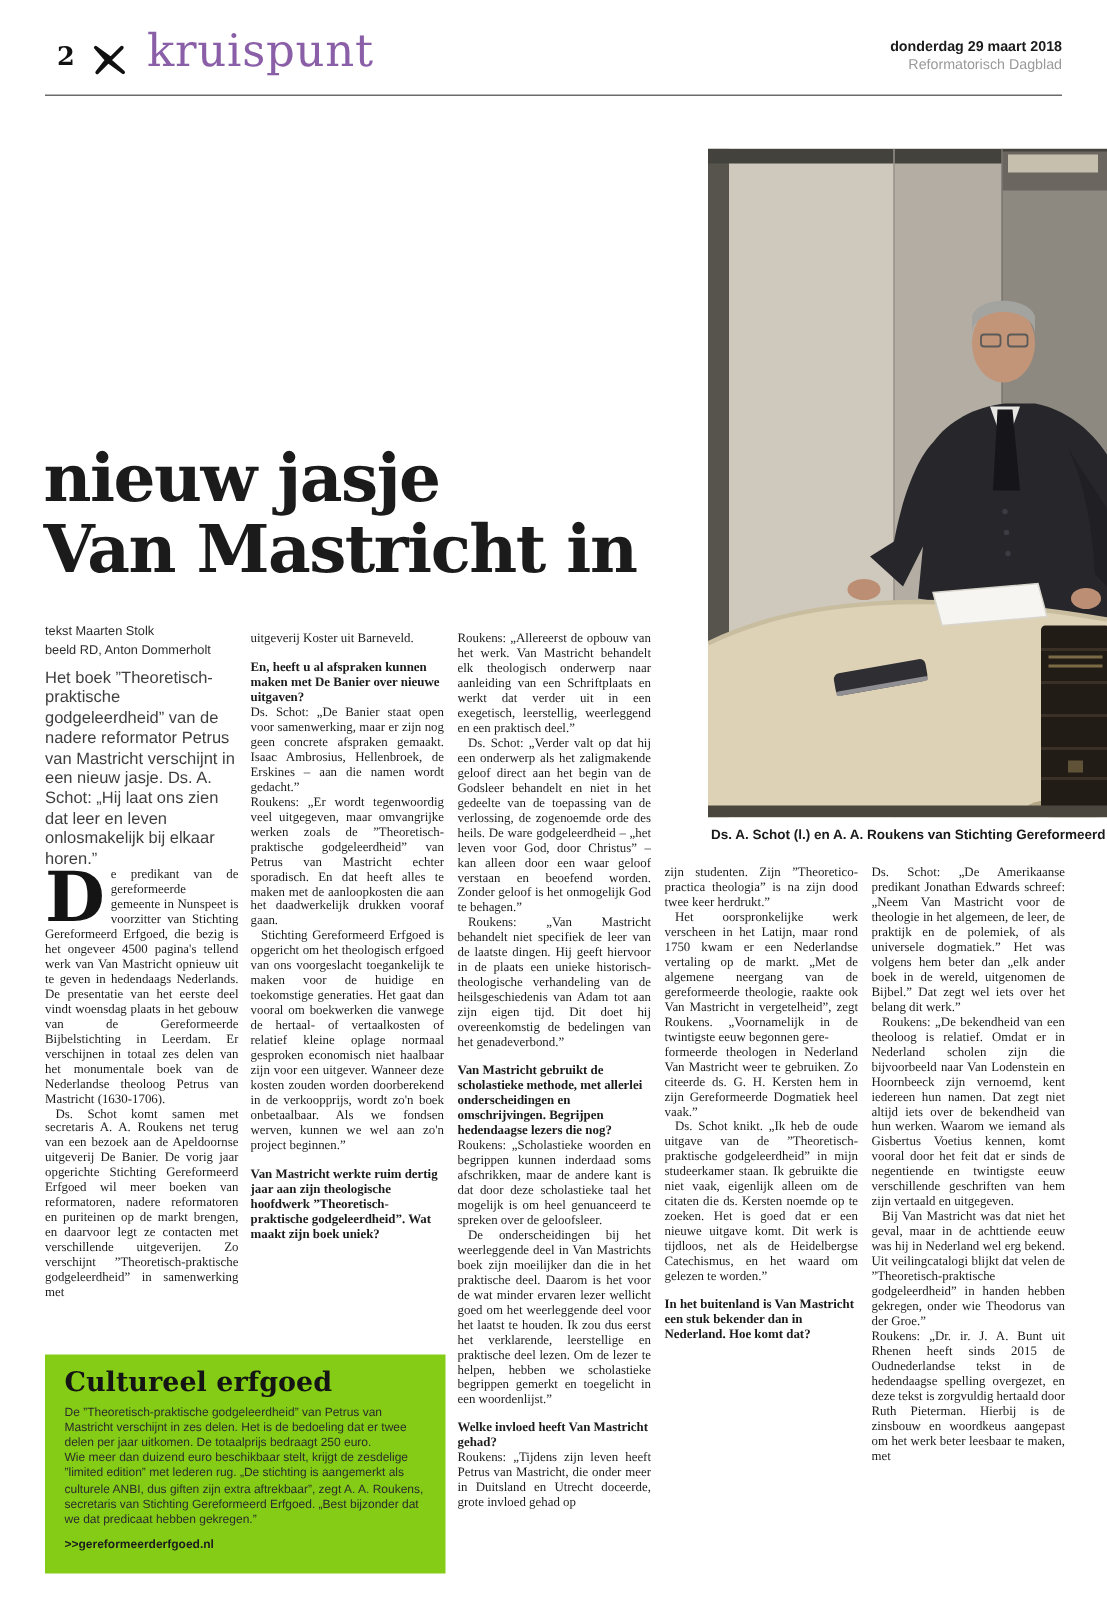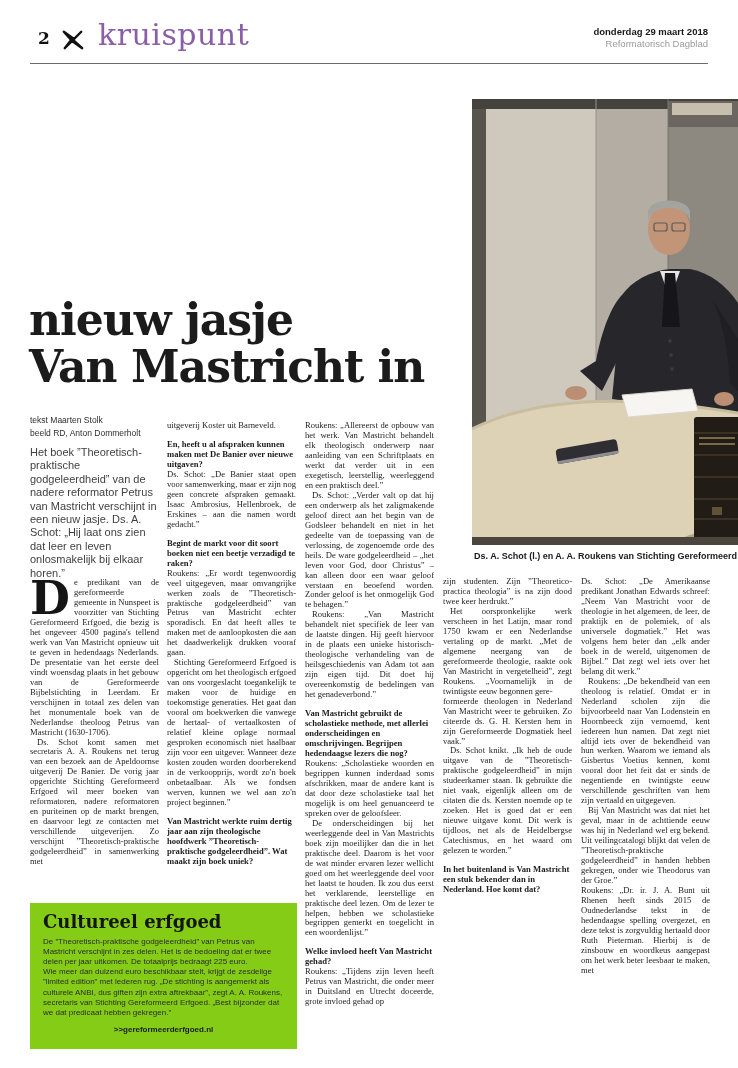--- a/index.html
+++ b/index.html
@@ -33,21 +33,21 @@
   #col5{left:581px;top:577px;height:462px;}
   .dropcap{float:left;font:bold 46px/0.78 "DejaVu Serif",serif;color:#141414;
            margin:3px 4px 0 0;}
   .pullquote{font:bold 19px/1.22 "DejaVu Serif",serif;color:#7b4fa0;text-align:left;
              margin:11px 0 9px 0;letter-spacing:-.3px;hyphens:none;}
   
   .infobox{position:absolute;left:30px;top:903px;width:267px;height:146px;background:#84cc16;
            padding:9px 13px;box-sizing:border-box;overflow:hidden;}
   .infobox h2{margin:0 0 5px 0;font:bold 18px/1.1 "DejaVu Serif",serif;color:#141414;}
   .infobox p{margin:0;font:8px/1.27 "Liberation Sans",sans-serif;color:#2b2b2b;}
-  .infobox .weblink{display:block;margin-top:7px;font:bold 8px/1.2 "Liberation Sans",sans-serif;color:#1c1c1c;text-align:center;}
+  .infobox .weblink{display:block;margin-top:7px;font:bold 8px/1.2 "Liberation Sans",sans-serif;color:#1c1c1c;}
   
   .photo{position:absolute;left:472px;top:99px;width:266px;height:446px;overflow:hidden;}
   .caption{position:absolute;left:474px;top:551px;width:264px;overflow:hidden;white-space:nowrap;
            font:bold 9px/1.2 "Liberation Sans",sans-serif;color:#1a1a1a;}
 </style>
 </head>
 <body>
 
 <div id="page">
 
@@ -125,21 +125,20 @@
 
   <div class="col" id="col1">
     <p><span class="dropcap">D</span><span>e predikant van de gereformeerde gemeente in Nunspeet is voorzitter van Stichting Gereformeerd Erfgoed, die bezig is het ongeveer 4500 pagina's tellend werk van Van Mastricht opnieuw uit te geven in hedendaags Nederlands. De presentatie van het eerste deel vindt woensdag plaats in het gebouw van de Gereformeerde Bijbelstichting in Leerdam. Er verschijnen in totaal zes delen van het monumentale boek van de Nederlandse theoloog Petrus van Mastricht (1630-1706).</span></p>
     <p class="ind">Ds. Schot komt samen met secretaris A. A. Roukens net terug van een bezoek aan de Apeldoornse uitgeverij De Banier. De vorig jaar opgerichte Stichting Gereformeerd Erfgoed wil meer boeken van reformatoren, nadere reformatoren en puriteinen op de markt brengen, en daarvoor legt ze contacten met verschillende uitgeverijen. Zo verschijnt ”Theoretisch-praktische godgeleerdheid” in samenwerking met</p>
   </div>
 
   <div class="col" id="col2">
     <p>uitgeverij Koster uit Barneveld.</p>
     <p class="q">En, heeft u al afspraken kunnen maken met De Banier over nieuwe uitgaven?</p>
     <p>Ds. Schot: „De Banier staat open voor samenwerking, maar er zijn nog geen concrete afspraken gemaakt. Isaac Ambrosius, Hellenbroek, de Erskines – aan die namen wordt gedacht.”</p>
-    <p class="q">Begint de markt voor dit soort boeken niet een beetje verzadigd te raken?</p>
     <p>Roukens: „Er wordt tegenwoordig veel uitgegeven, maar omvangrijke werken zoals de ”Theoretisch-praktische godgeleerdheid” van Petrus van Mastricht echter sporadisch. En dat heeft alles te maken met de aanloopkosten die aan het daadwerkelijk drukken vooraf gaan.</p>
     <p class="ind">Stichting Gereformeerd Erfgoed is opgericht om het theologisch erfgoed van ons voorgeslacht toegankelijk te maken voor de huidige en toekomstige generaties. Het gaat dan vooral om boekwerken die vanwege de hertaal- of vertaalkosten of relatief kleine oplage normaal gesproken economisch niet haalbaar zijn voor een uitgever. Wanneer deze kosten zouden worden doorberekend in de verkoopprijs, wordt zo'n boek onbetaalbaar. Als we fondsen werven, kunnen we wel aan zo'n project beginnen.”</p>
     <p class="q">Van Mastricht werkte ruim dertig jaar aan zijn theologische hoofdwerk ”Theoretisch-praktische godgeleerdheid”. Wat maakt zijn boek uniek?</p>
   </div>
 
   <div class="col" id="col3">
     <p>Roukens: „Allereerst de opbouw van het werk. Van Mastricht behandelt elk theologisch onderwerp naar aanleiding van een Schriftplaats en werkt dat verder uit in een exegetisch, leerstellig, weerleggend en een praktisch deel.”</p>
     <p class="ind">Ds. Schot: „Verder valt op dat hij een onderwerp als het zaligmakende geloof direct aan het begin van de Godsleer behandelt en niet in het gedeelte van de toepassing van de verlossing, de zogenoemde orde des heils. De ware godgeleerdheid – „het leven voor God, door Christus” – kan alleen door een waar geloof verstaan en beoefend worden. Zonder geloof is het onmogelijk God te behagen.”</p>
     <p class="ind">Roukens: „Van Mastricht behandelt niet specifiek de leer van de laatste dingen. Hij geeft hiervoor in de plaats een unieke historisch-theologische verhandeling van de heilsgeschiedenis van Adam tot aan zijn eigen tijd. Dit doet hij overeenkomstig de bedelingen van het genadeverbond.”</p>
     <p class="q">Van Mastricht gebruikt de scholastieke methode, met allerlei onderscheidingen en omschrijvingen. Begrijpen hedendaagse lezers die nog?</p>
@@ -159,18 +158,18 @@
 
   <div class="col" id="col5">
     <p>Ds. Schot: „De Amerikaanse predikant Jonathan Edwards schreef: „Neem Van Mastricht voor de theologie in het algemeen, de leer, de praktijk en de polemiek, of als universele dogmatiek.” Het was volgens hem beter dan „elk ander boek in de wereld, uitgenomen de Bijbel.” Dat zegt wel iets over het belang dit werk.”</p>
     <p class="ind">Roukens: „De bekendheid van een theoloog is relatief. Omdat er in Nederland scholen zijn die bijvoorbeeld naar Van Lodenstein en Hoornbeeck zijn vernoemd, kent iedereen hun namen. Dat zegt niet altijd iets over de bekendheid van hun werken. Waarom we iemand als Gisbertus Voetius kennen, komt vooral door het feit dat er sinds de negentiende en twintigste eeuw verschillende geschriften van hem zijn vertaald en uitgegeven.</p>
     <p class="ind">Bij Van Mastricht was dat niet het geval, maar in de achttiende eeuw was hij in Nederland wel erg bekend. Uit veilingcatalogi blijkt dat velen de ”Theoretisch-praktische godgeleerdheid” in handen hebben gekregen, onder wie Theodorus van der Groe.”</p>
     <p>Roukens: „Dr. ir. J. A. Bunt uit Rhenen heeft sinds 2015 de Oudnederlandse tekst in de hedendaagse spelling overgezet, en deze tekst is zorgvuldig hertaald door Ruth Pieterman. Hierbij is de zinsbouw en woordkeus aangepast om het werk beter leesbaar te maken, met</p>
   </div>
 
   <div class="infobox">
     <h2>Cultureel erfgoed</h2>
-    <p>De ”Theoretisch-praktische godgeleerdheid” van Petrus van Mastricht verschijnt in zes delen. Het is de bedoeling dat er twee delen per jaar uitkomen. De totaalprijs bedraagt 225 euro.</p>
+    <p>De ”Theoretisch-praktische godgeleerdheid” van Petrus van Mastricht verschijnt in zes delen. Het is de bedoeling dat er twee delen per jaar uitkomen. De totaalprijs bedraagt 250 euro.</p>
     <p>Wie meer dan duizend euro beschikbaar stelt, krijgt de zesdelige ”limited edition” met lederen rug. „De stichting is aangemerkt als culturele ANBI, dus giften zijn extra aftrekbaar”, zegt A. A. Roukens, secretaris van Stichting Gereformeerd Erfgoed. „Best bijzonder dat we dat predicaat hebben gekregen.”</p>
     <span class="weblink">&gt;&gt;gereformeerderfgoed.nl</span>
   </div>
 
 </div>
 
 </body></html>

